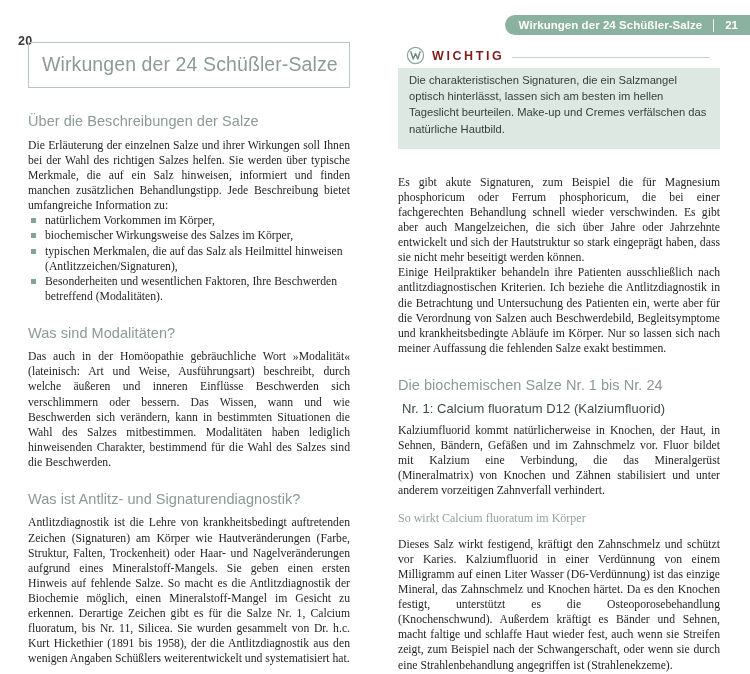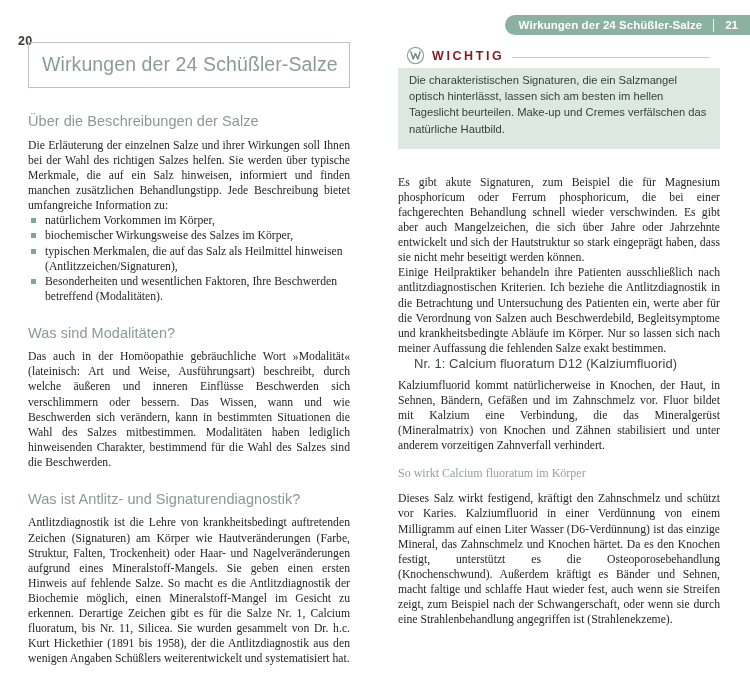--- a/index.html
+++ b/index.html
@@ -111,21 +111,21 @@
     letter-spacing: 0.05px;
     line-height: 1.2;
   }
   h2.sec-head.gap-above { margin-top: 21px; }
 
   h3.sub-head {
     font-family: "Liberation Sans", sans-serif;
     font-size: 13px;
     font-weight: normal;
     color: #3e4a46;
-    margin: 0 0 6px 16px;
+    margin: 0 0 6px 4px;
     letter-spacing: 0.05px;
     line-height: 1.2;
   }
 
   h4.ital-head {
     font-family: "Liberation Serif", serif;
     font-size: 12px;
     font-weight: normal;
     color: #93a29b;
     margin: 13px 0 11px 0;
@@ -266,20 +266,21 @@
         <span class="callout-rule"></span>
       </div>
       <div class="callout-body">
         <p>Die charakteristischen Signaturen, die ein Salzmangel optisch hinterlässt, lassen sich am besten im hellen Tageslicht beurteilen. Make-up und Cremes verfälschen das natürliche Hautbild.</p>
       </div>
     </div>
 
     <p class="body">Es gibt akute Signaturen, zum Beispiel die für Magnesium phosphoricum oder Ferrum phosphoricum, die bei einer fachgerechten Behandlung schnell wieder verschwinden. Es gibt aber auch Mangelzeichen, die sich über Jahre oder Jahrzehnte entwickelt und sich der Hautstruktur so stark eingeprägt haben, dass sie nicht mehr beseitigt werden können.</p>
     <p class="body">Einige Heilpraktiker behandeln ihre Patienten ausschließlich nach antlitzdiagnostischen Kriterien. Ich beziehe die Antlitzdiagnostik in die Betrachtung und Untersuchung des Patienten ein, werte aber für die Verordnung von Salzen auch Beschwerdebild, Begleitsymptome und krankheitsbedingte Abläufe im Körper. Nur so lassen sich nach meiner Auffassung die fehlenden Salze exakt bestimmen.</p>
 
+    <h2 class="sec-head gap-above">Die biochemischen Salze Nr. 1 bis Nr. 24</h2>
 
     <h3 class="sub-head">Nr. 1: Calcium fluoratum D12 (Kalziumfluorid)</h3>
     <p class="body">Kalziumfluorid kommt natürlicherweise in Knochen, der Haut, in Sehnen, Bändern, Gefäßen und im Zahnschmelz vor. Fluor bildet mit Kalzium eine Verbindung, die das Mineralgerüst (Mineralmatrix) von Knochen und Zähnen stabilisiert und unter anderem vorzeitigen Zahnverfall verhindert.</p>
 
     <h4 class="ital-head">So wirkt Calcium fluoratum im Körper</h4>
     <p class="body">Dieses Salz wirkt festigend, kräftigt den Zahnschmelz und schützt vor Karies. Kalziumfluorid in einer Verdünnung von einem Milligramm auf einen Liter Wasser (D6-Verdünnung) ist das einzige Mineral, das Zahnschmelz und Knochen härtet. Da es den Knochen festigt, unterstützt es die Osteoporosebehandlung (Knochenschwund). Außerdem kräftigt es Bänder und Sehnen, macht faltige und schlaffe Haut wieder fest, auch wenn sie Streifen zeigt, zum Beispiel nach der Schwangerschaft, oder wenn sie durch eine Strahlenbehandlung angegriffen ist (Strahlenekzeme).</p>
 
   </div>
 
 </div>

